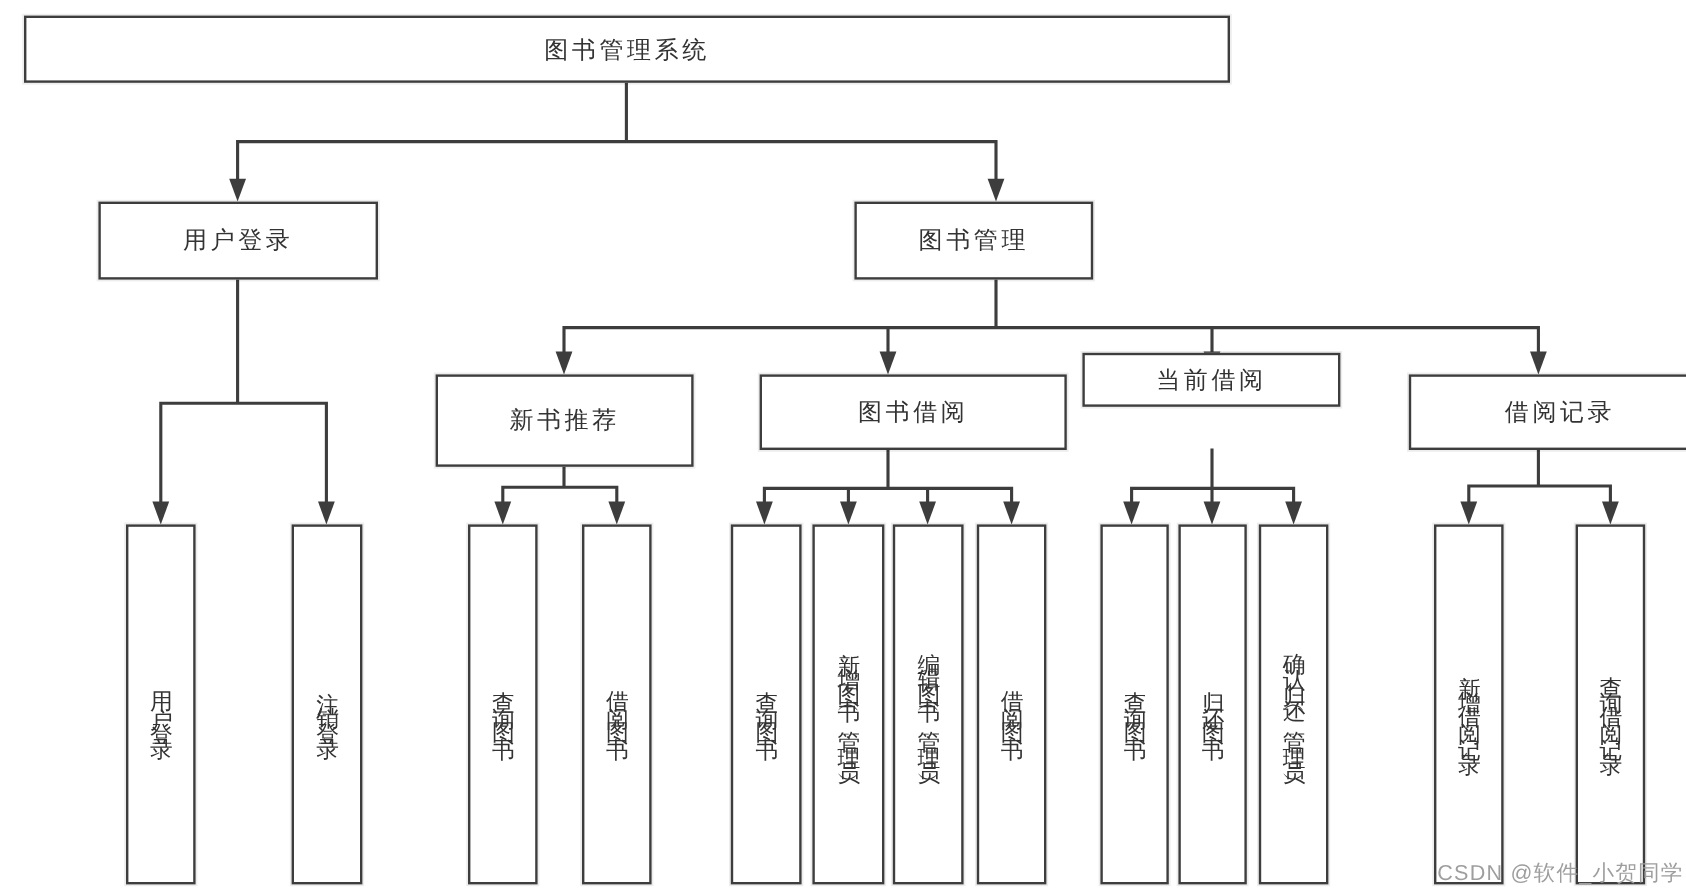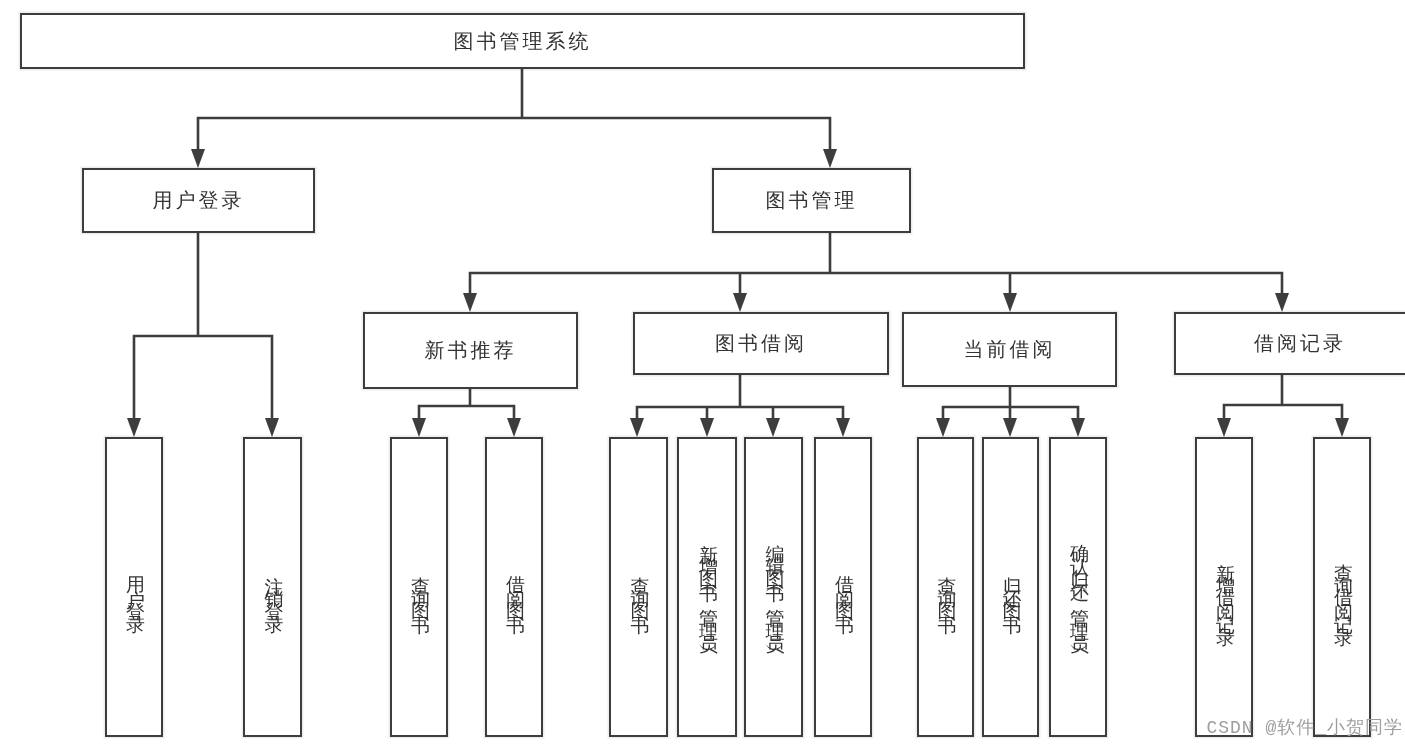--- a/index.html
+++ b/index.html
@@ -8,21 +8,21 @@
     --box-fill:#ffffff;
     --text:#333333;
     --watermark:#9e9e9e;
     --background:#ffffff;
   }
   html,body{margin:0;padding:0;background:var(--background);}
   .canvas{
     position:relative;
     width:1405px;height:747px;
     background:var(--background);
-    font-family:Liberation Mono, monospace;
+    font-family:Liberation Sans, sans-serif;
     overflow:hidden;
   }
   .connector{position:absolute;left:0;top:0;pointer-events:none;}
   .connector path{stroke:var(--line);stroke-width:2.6;fill:none;stroke-linecap:square;}
   .connector polygon{fill:var(--line);stroke:none;}
   .node{
     position:absolute;box-sizing:border-box;
     background:var(--box-fill);
     border:2.5px solid var(--box-border);
     display:flex;align-items:center;justify-content:center;
@@ -85,21 +85,21 @@
     <polygon points="1335,418 1349,418 1342,437"></polygon>
   </svg>
 
   <div class="node" style="left:20px;top:13px;width:1005px;height:56px">图书管理系统</div>
 
   <div class="node" style="left:82px;top:168px;width:233px;height:65px">用户登录</div>
   <div class="node" style="left:712px;top:168px;width:199px;height:65px">图书管理</div>
 
   <div class="node" style="left:363px;top:312px;width:215px;height:77px">新书推荐</div>
   <div class="node" style="left:633px;top:312px;width:256px;height:63px">图书借阅</div>
-  <div class="node" style="left:902px;top:312px;width:215px;height:75px">当前借阅</div>
+  <div class="node" style="left:902px;top:294px;width:215px;height:45px">当前借阅</div>
   <div class="node" style="left:1174px;top:312px;width:252px;height:63px">借阅记录</div>
 
   <div class="node v" style="left:105px;top:437px;width:58px;height:300px">用户登录</div>
   <div class="node v" style="left:243px;top:437px;width:59px;height:300px">注销登录</div>
 
   <div class="node v" style="left:390px;top:437px;width:58px;height:300px">查询图书</div>
   <div class="node v" style="left:485px;top:437px;width:58px;height:300px">借阅图书</div>
 
   <div class="node v" style="left:609px;top:437px;width:59px;height:300px">查询图书</div>
   <div class="node v" style="left:677px;top:437px;width:60px;height:300px">新增图书（管理员）</div>

